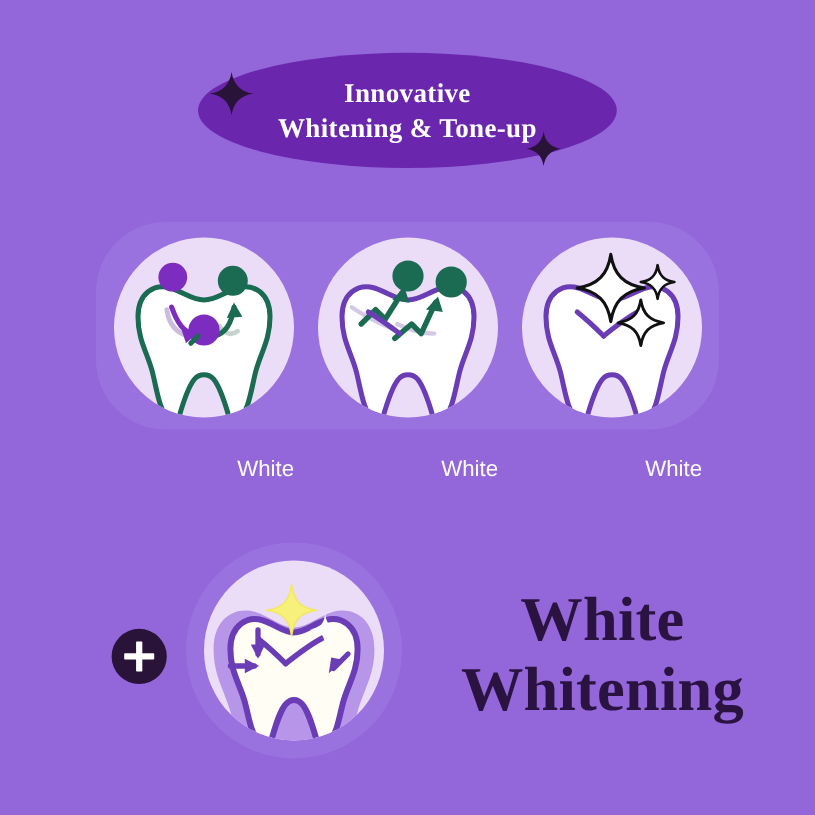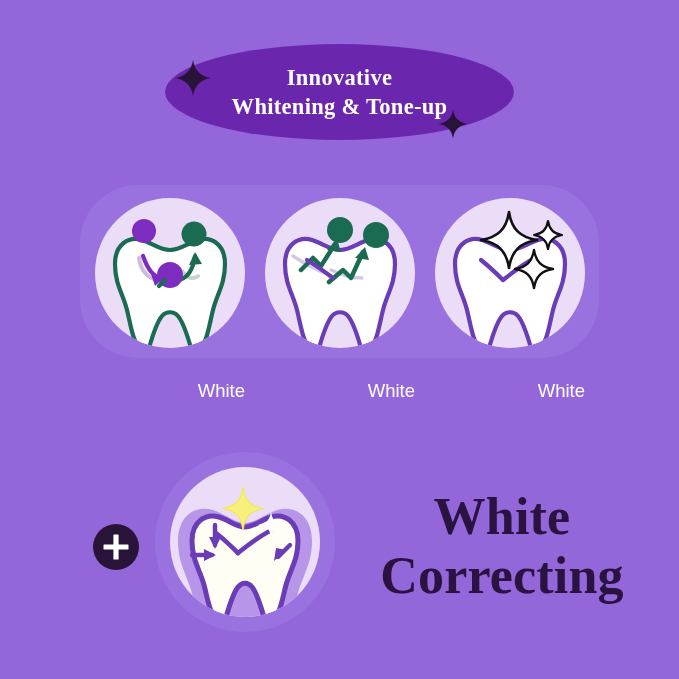--- a/index.html
+++ b/index.html
@@ -295,16 +295,16 @@
       </g>
       <path d="M104 94 L106 81 L117 83 Z" fill="#6A3CB5"></path>
 
       <path d="M73 20 C74.9 34 80.5 39.6 94 41.5 C80.5 43.4 74.9 49 73 63 C71.1 49 65.5 43.4 52 41.5 C65.5 39.6 71.1 34 73 20 Z" fill="#F7F07A" stroke="#F1E85F" stroke-width="1.2" stroke-linejoin="round"></path>
       <path d="M101 44 C101.9 53 105.4 56.5 114 57.4 C105.4 58.3 101.9 61.8 101 70.8 C100.1 61.8 96.6 58.3 88 57.4 C96.6 56.5 100.1 53 101 44 Z" fill="#FFFFFF"></path>
     </svg>
   </div>
 
   <div id="headline">
     <span class="hl-line">White</span>
-    <span class="hl-line">Correcting</span>
+    <span class="hl-line">Whitening</span>
   </div>
 
 </div>
 
 </body></html>

